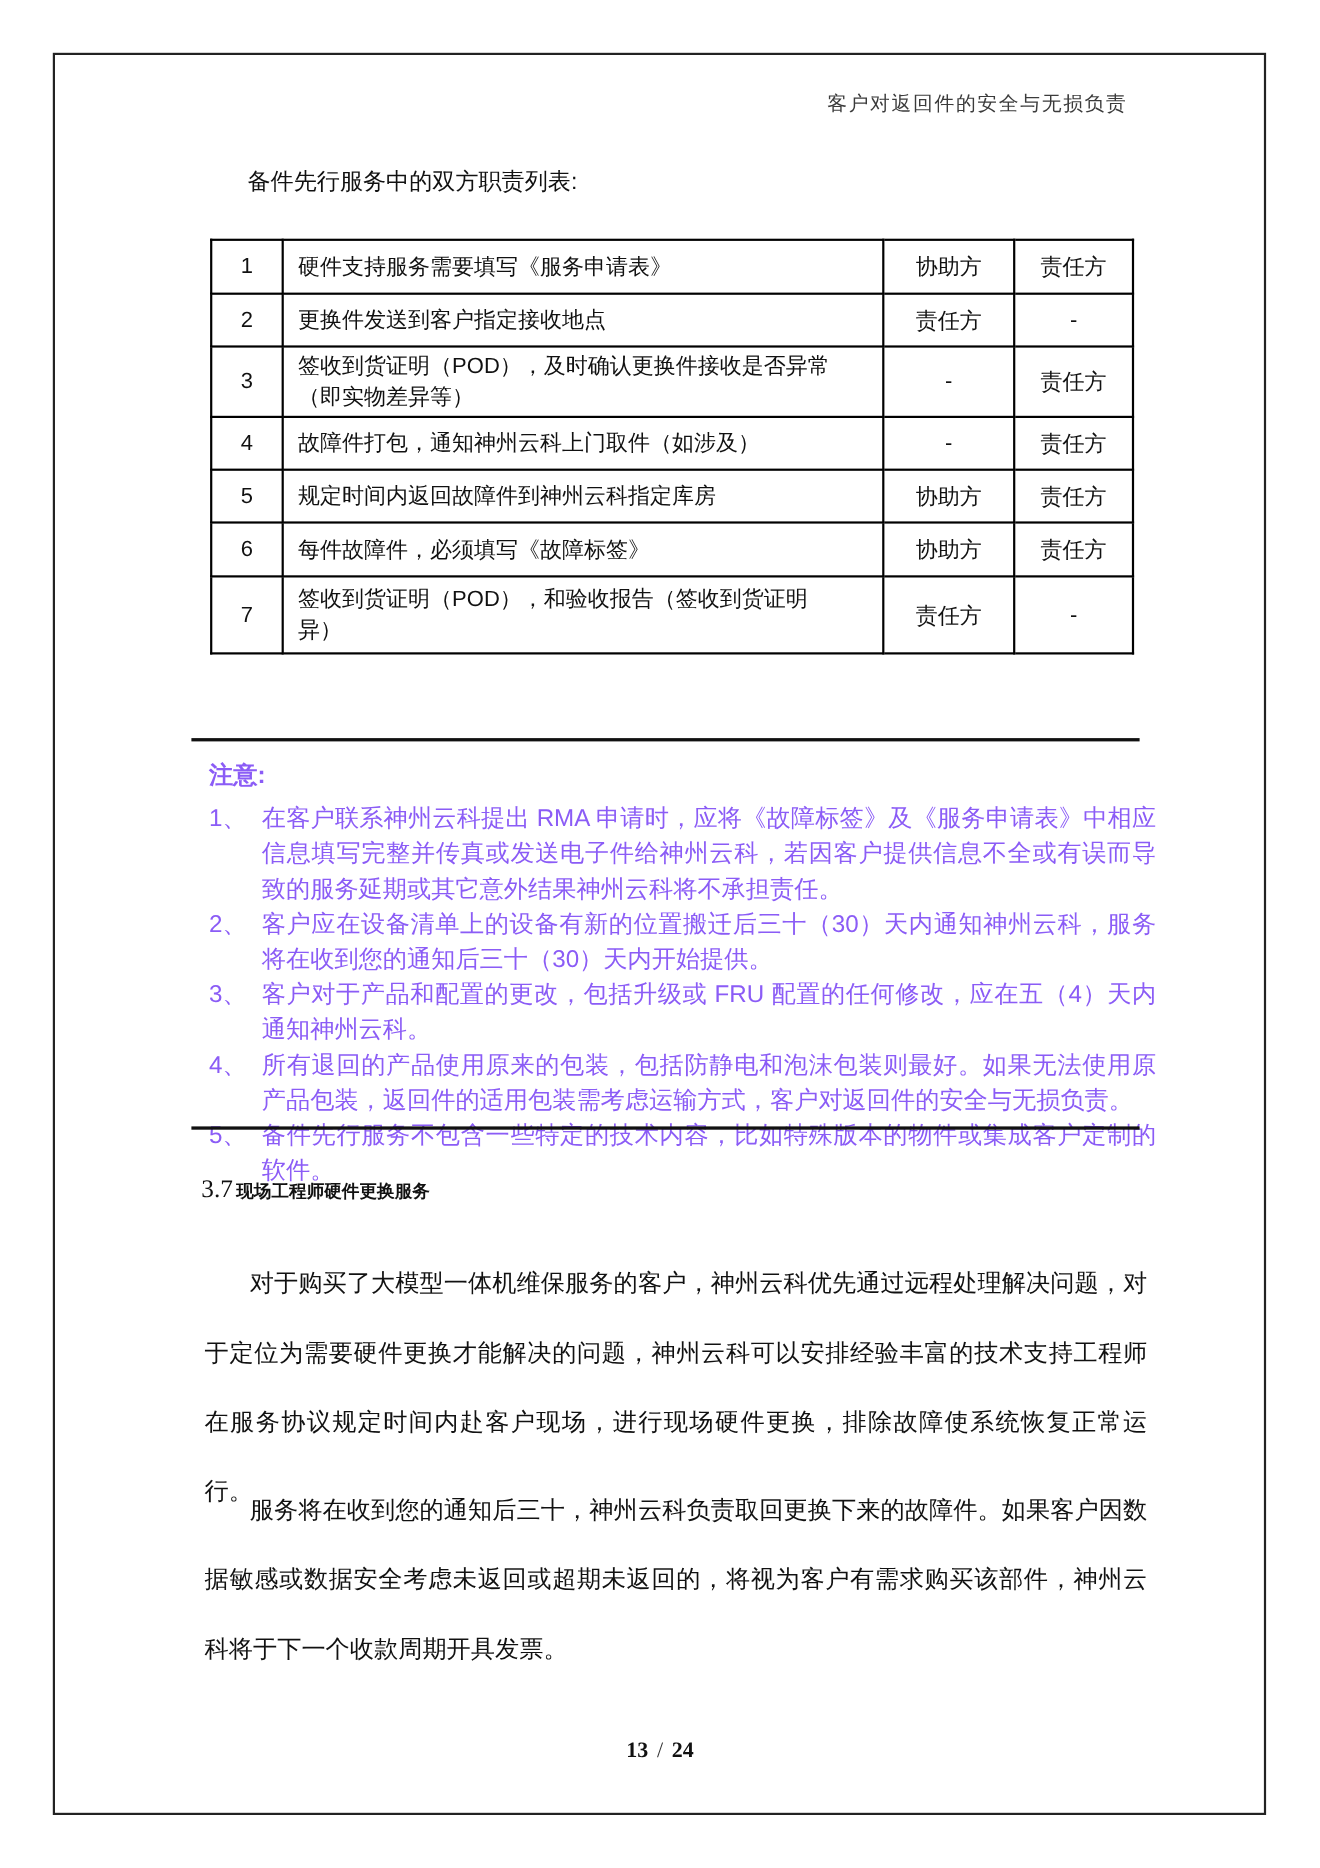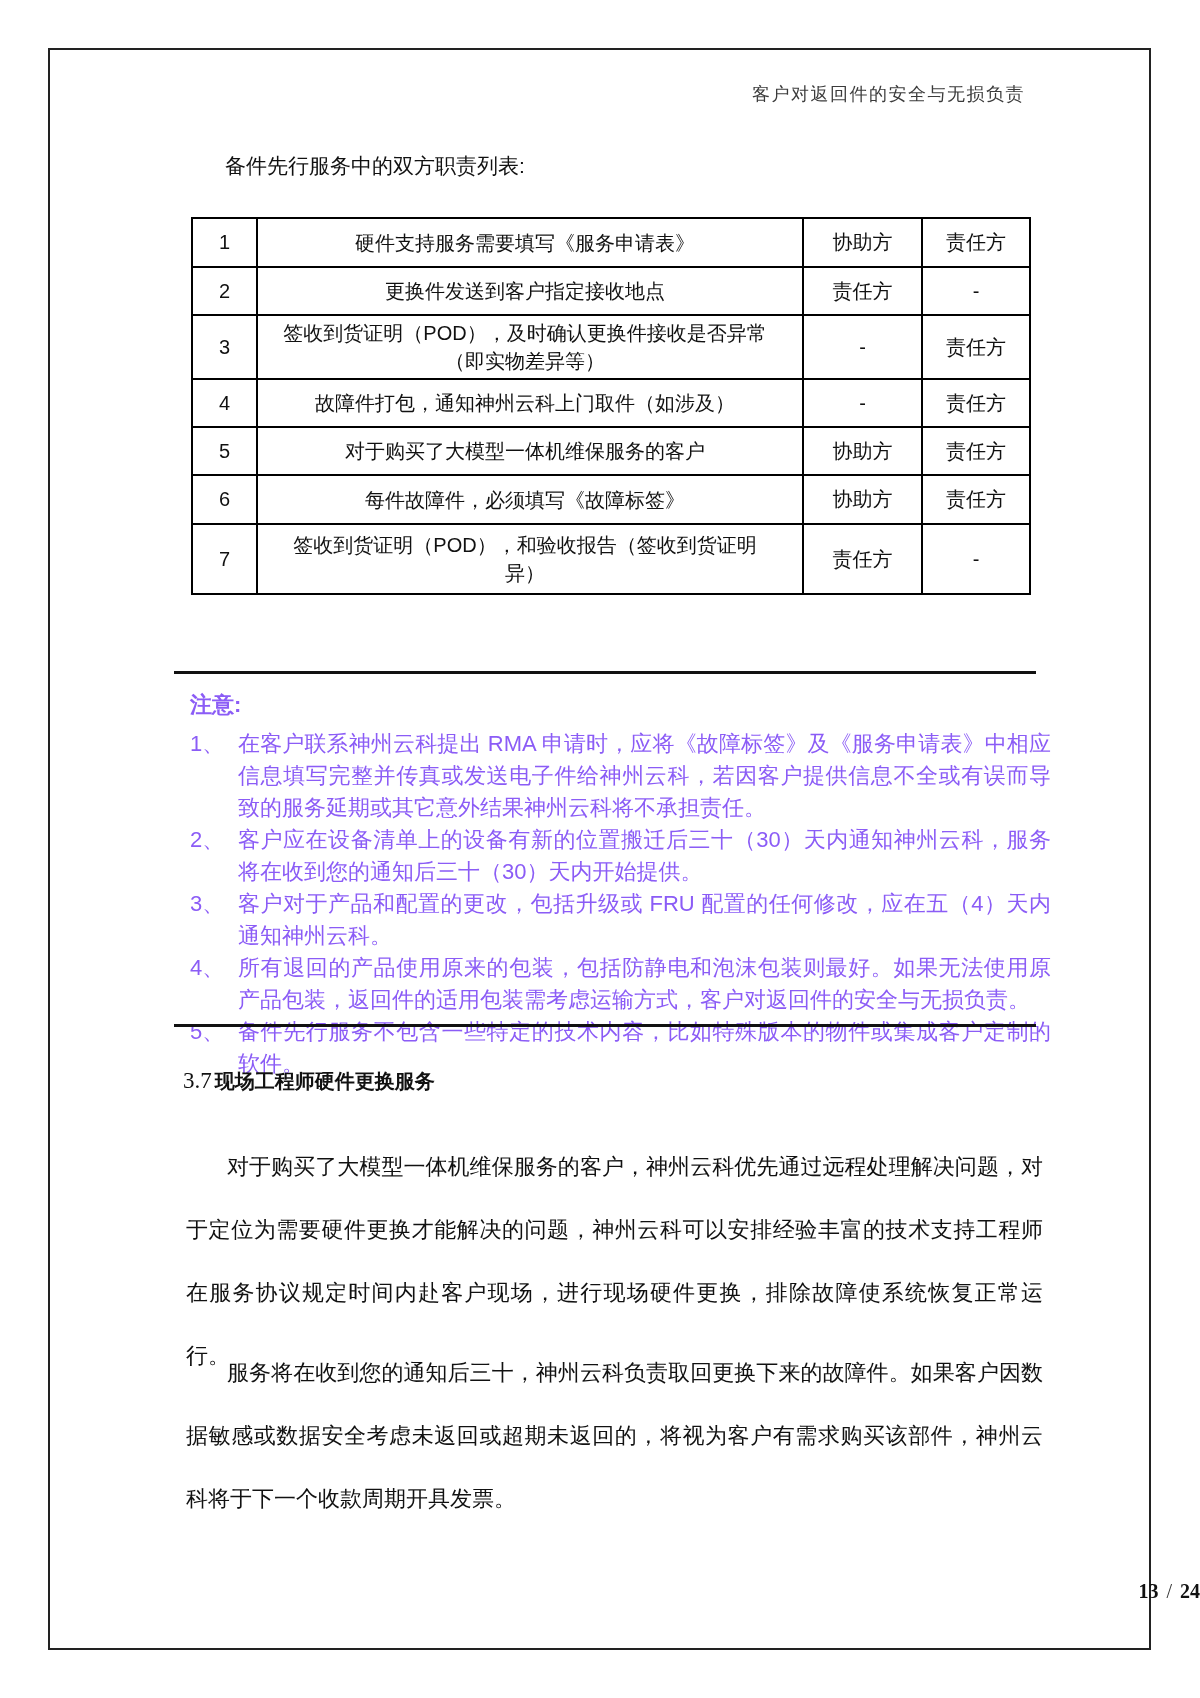--- a/index.html
+++ b/index.html
@@ -33,21 +33,21 @@
   }
   table.resp th {
     background:#d9d9d9; font-weight:bold; text-align:center;
     white-space:pre-line; line-height:30px; font-size:20px;
   }
   tr.rh-hdr{height:69px;} tr.rh-1{height:49px;} tr.rh-2{height:48px;}
   tr.rh-3{height:64px;} tr.rh-4{height:48px;} tr.rh-5{height:48px;}
   tr.rh-6{height:49px;} tr.rh-7{height:70px;}
   td.c-no, td.c-vendor, td.c-customer { text-align:center; }
   td.c-item {
-    text-align:center; padding:2px 10px 2px 0;
+    text-align:left; padding:2px 10px 2px 13px;
     white-space:pre-line; line-height:28px;
   }
   .rule {
     position:absolute; left:174px; width:862px; height:3px; background:#111111;
   }
   .rule-top { top:671px; }
   .rule-bottom { top:1024px; }
   .notes {
     position:absolute; left:190px; top:690px; width:861px;
     font-size:22px; color:#8b5cf6;
@@ -57,31 +57,31 @@
   .note-num { width:48px; flex:0 0 48px; line-height:32px; }
   .note-text { flex:1; line-height:32px; text-align:justify; }
   .section-heading {
     position:absolute; left:183px; top:1068px;
     display:flex; align-items:baseline;
   }
   .section-num {
     font-family:"Liberation Serif", serif; font-size:23px; color:#111;
     margin-right:3px;
   }
-  .section-title { font-size:20px; font-weight:bold; color:#111;text-align:center; }
+  .section-title { font-size:16px; font-weight:bold; color:#111;text-align:center; }
   .para {
     position:absolute; left:186px; width:857px;
     font-size:22px; line-height:63px; text-align:justify;
     text-indent:41px; color:#111;
   }
   .para-1 { top:1135px; }
   .para-2 { top:1341px; }
   .page-footer {
     position:absolute; top:1580px; left:0; width:1200px;
-    text-align:right; font-family:"Liberation Serif", serif;
+    text-align:center; font-family:"Liberation Serif", serif;
     font-size:20px; font-weight:bold; color:#111;
   }
   .page-footer .sep { font-weight:normal; padding:0 8px; color:#333; }
 </style>
 </head>
 <body>
 
 <div class="frame"></div>
 
 <div class="doc-header">客户对返回件的安全与无损负责</div>
@@ -116,21 +116,21 @@
     <td class="c-customer">责任方</td>
   </tr>
   <tr class="rh-4">
     <td class="c-no">4</td>
     <td class="c-item">故障件打包，通知神州云科上门取件（如涉及）</td>
     <td class="c-vendor">-</td>
     <td class="c-customer">责任方</td>
   </tr>
   <tr class="rh-5">
     <td class="c-no">5</td>
-    <td class="c-item">对于购买了大模型一体机维保服务的客户</td>
+    <td class="c-item">规定时间内返回故障件到神州云科指定库房</td>
     <td class="c-vendor">协助方</td>
     <td class="c-customer">责任方</td>
   </tr>
   <tr class="rh-6">
     <td class="c-no">6</td>
     <td class="c-item">每件故障件，必须填写《故障标签》</td>
     <td class="c-vendor">协助方</td>
     <td class="c-customer">责任方</td>
   </tr>
   <tr class="rh-7">

